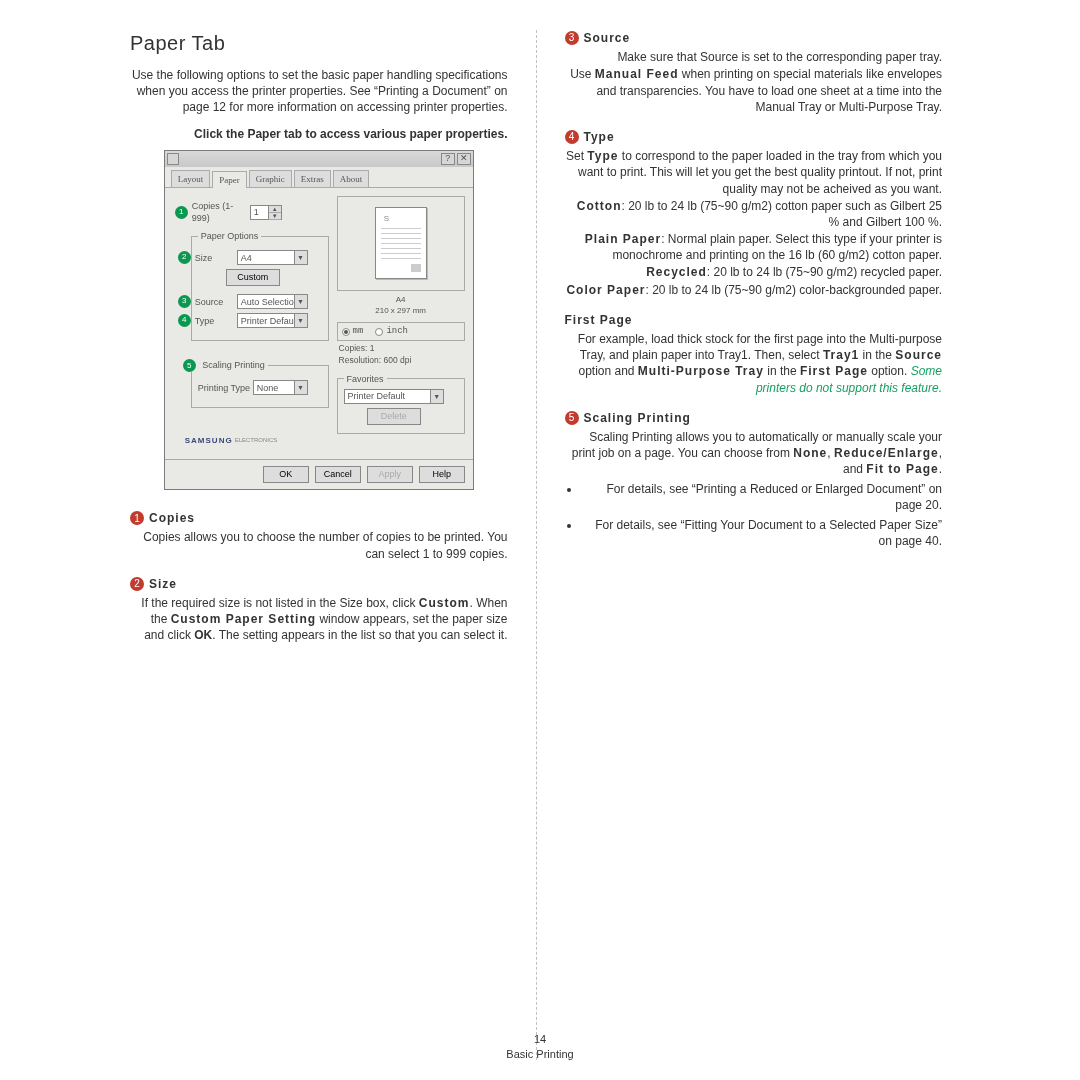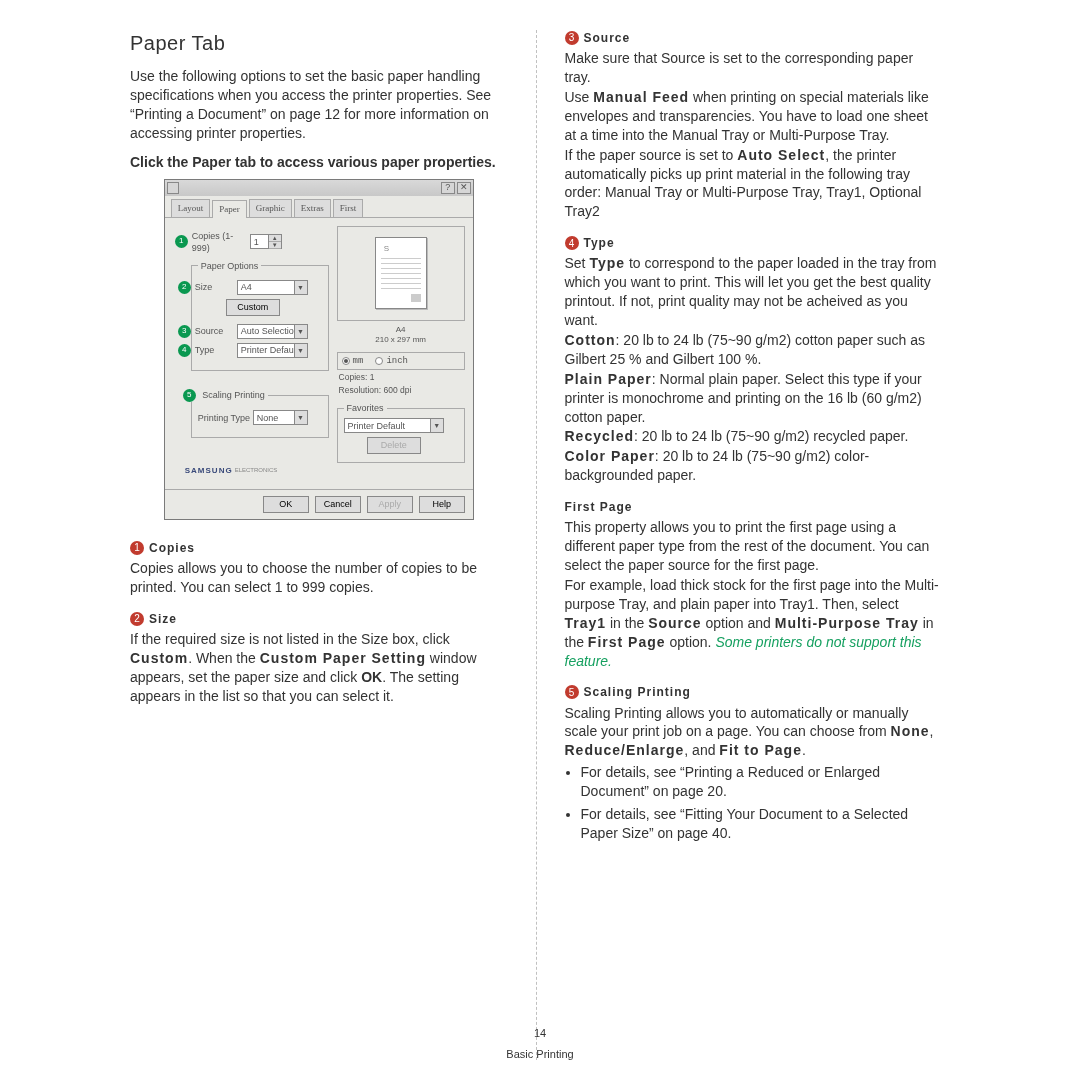--- a/index.html
+++ b/index.html
@@ -207,37 +207,37 @@
     align-items: center;
     justify-content: center;
     margin-right: 5px;
     flex-shrink: 0;
   }
   .sec-title {
     font-weight: bold;
     letter-spacing: 1px;
     font-size: 12px;
   }
-  .body-text { font-size: 14px; }
+  .body-text { font-size: 12px; text-align: right; }
   .tight p { margin-bottom: 1px; }
   .b { font-weight: bold; }
   .ls { letter-spacing: 1px; }
   .note-italic { color: #16a060; font-style: italic; }
   ul.bullets { list-style: disc; padding-left: 16px; margin-top: 3px;}
   ul.bullets li { margin-bottom: 4px; }
 
   .footer {
     position: absolute;
     left: 0; right: 0;
     bottom: 18px;
     text-align: center;
     font-size: 11px;
     color: #333;
   }
-  .footer .pg { margin-bottom: 6px; }
+  .footer .pg { margin-bottom: 0; }
 </style>
 </head>
 <body>
 
 <div class="page">
 
   <div class="col left">
     <h1 class="page-title">Paper Tab</h1>
     <div class="intro body-text tight">
       <p>Use the following options to set the basic paper handling specifications when you access the printer properties. See “Printing a Document” on page 12 for more information on accessing printer properties.</p>
@@ -249,21 +249,21 @@
         <span style="width:12px;height:12px;border:1px solid #888;background:#d6d6d6;margin-right:2px"></span>
         <div class="spacer"></div>
         <div class="btn">?</div>
         <div class="btn">✕</div>
       </div>
       <div class="mock-tabs">
         <div class="mock-tab">Layout</div>
         <div class="mock-tab active">Paper</div>
         <div class="mock-tab">Graphic</div>
         <div class="mock-tab">Extras</div>
-        <div class="mock-tab">First</div>
+        <div class="mock-tab">About</div>
       </div>
       <div class="mock-body">
         <div class="mock-left">
           <div class="mock-row">
             <span class="callout">1</span>
             <span class="mock-label">Copies (1-999)</span>
             <div class="mock-input" style="max-width:32px">
               <span>1</span>
               <div class="spinner-arrows">
                   <div>▲</div>
@@ -389,44 +389,40 @@
 
     <div class="section-head" style="margin-top:0">
       <span class="circ">3</span>
       <span class="sec-title">Source</span>
     </div>
     <div class="body-text tight">
       <p>Make sure that Source is set to the corresponding paper tray.</p>
       <p>
         <span>Use </span><span class="b ls">Manual Feed</span><span> when printing on special materials like envelopes and transparencies. You have to load one sheet at a time into the Manual Tray or Multi-Purpose Tray.</span>
       </p>
-      <p>
-        <span>If the paper source is set to </span><span class="b ls">Auto Select</span><span>, the printer automatically picks up print material in the following tray order: Manual Tray or Multi-Purpose Tray, Tray1, Optional Tray2</span>
-      </p>
     </div>
 
     <div class="section-head">
       <span class="circ">4</span>
       <span class="sec-title">Type</span>
     </div>
     <div class="body-text tight">
       <p>
         <span>Set </span><span class="b ls">Type</span><span> to correspond to the paper loaded in the tray from which you want to print. This will let you get the best quality printout. If not, print quality may not be acheived as you want.</span>
       </p>
       <p><span class="b ls">Cotton</span><span>: 20 lb to 24 lb (75~90 g/m2) cotton paper such as Gilbert 25 % and Gilbert 100 %.</span></p>
       <p><span class="b ls">Plain Paper</span><span>: Normal plain paper. Select this type if your printer is monochrome and printing on the 16 lb (60 g/m2) cotton paper.</span></p>
       <p><span class="b ls">Recycled</span><span>: 20 lb to 24 lb (75~90 g/m2) recycled paper.</span></p>
       <p><span class="b ls">Color Paper</span><span>: 20 lb to 24 lb (75~90 g/m2) color-backgrounded paper.</span></p>
     </div>
 
     <div class="section-head">
       <span class="sec-title" style="letter-spacing:1px">First Page</span>
     </div>
     <div class="body-text tight">
-      <p>This property allows you to print the first page using a different paper type from the rest of the document. You can select the paper source for the first page.</p>
       <p>
         <span>For example, load thick stock for the first page into the Multi-purpose Tray, and plain paper into Tray1. Then, select </span><span class="b ls">Tray1</span><span> in the </span><span class="b ls">Source</span><span> option and </span><span class="b ls">Multi-Purpose Tray</span><span> in the </span><span class="b ls">First Page</span><span> option. </span><span class="note-italic">Some printers do not support this feature.</span>
       </p>
     </div>
 
     <div class="section-head">
       <span class="circ">5</span>
       <span class="sec-title">Scaling Printing</span>
     </div>
     <div class="body-text tight">

